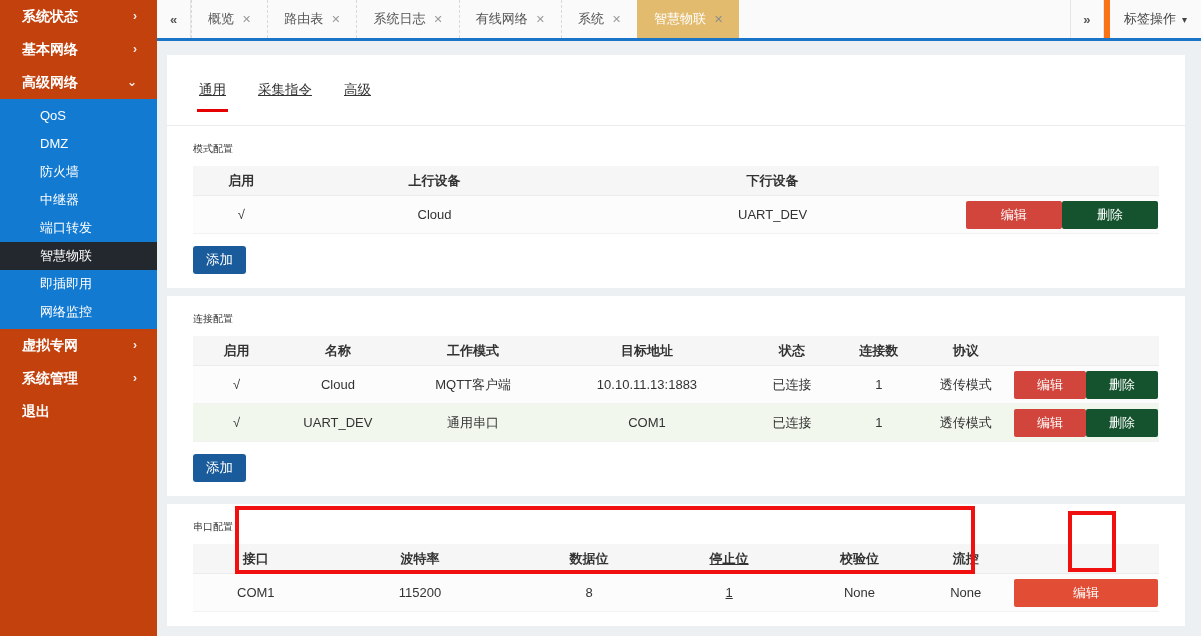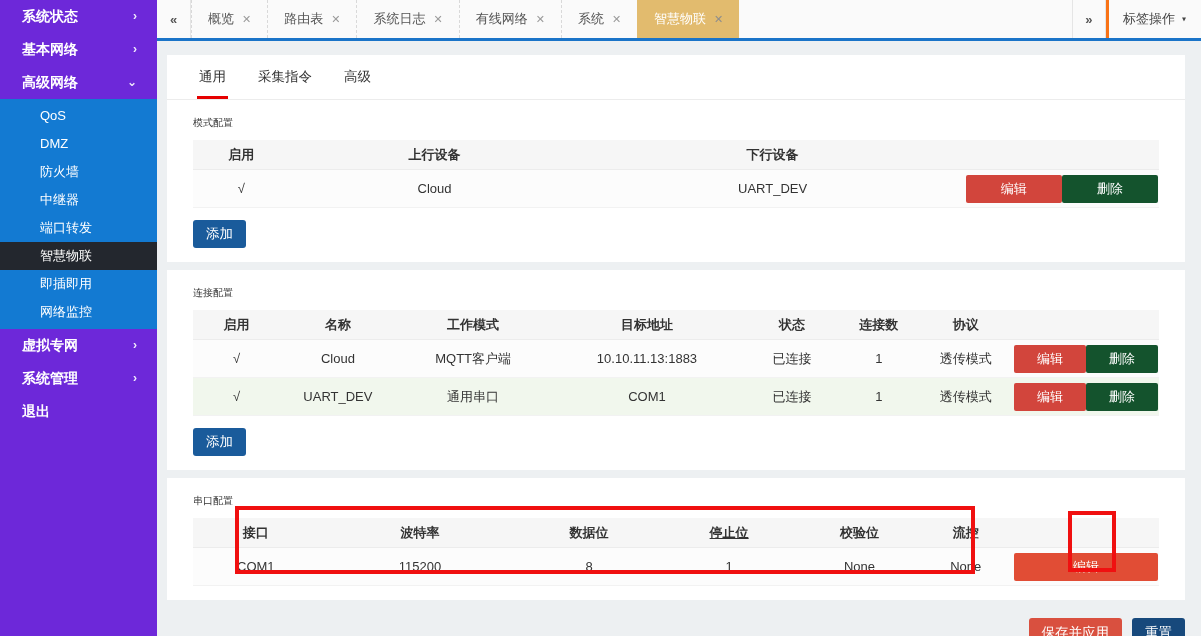--- a/index.html
+++ b/index.html
@@ -1,21 +1,21 @@
 <!DOCTYPE html>
 <html><head>
 <meta charset="utf-8">
 <style>
   * { margin:0; padding:0; box-sizing:border-box; }
   html,body { width:1201px; height:636px; overflow:hidden; }
   body { font-family:"Liberation Sans","DejaVu Sans",sans-serif; font-size:13px; color:#333;
          background:#edf0f2; position:relative; }
 
   
-  .sidebar { position:absolute; left:0; top:0; width:157px; height:636px; background:#6d28d9; z-index:2; }
+  .sidebar { position:absolute; left:0; top:0; width:157px; height:636px; background:#c2410c; z-index:2; }
   .side-item { height:33px; line-height:33px; padding:0 20px 0 22px; color:#fff; font-size:14px;
                font-weight:bold; display:flex; align-items:center; justify-content:space-between; cursor:pointer; }
   .side-item .chev { font-size:12px; font-weight:bold; opacity:.9; }
   .submenu { background:#137ad2; padding:3px 0; }
   .sub-item { height:28px; line-height:28px; padding-left:40px; color:#fff; font-size:13px; cursor:pointer; }
   .sub-item.selected { background:#23272e; }
 
   
   .topbar { position:absolute; left:157px; top:0; width:1044px; height:41px; background:#fafafa;
             border-bottom:3px solid #1a74c8; display:flex; align-items:stretch; }
@@ -23,29 +23,29 @@
               font-size:13px; font-weight:bold; cursor:pointer; border-right:1px solid #e5e5e5; }
   .tb-arrow.right { border-left:1px solid #e5e5e5; }
   .tab { display:flex; align-items:center; padding:0 16px; color:#555; font-size:13px; cursor:pointer;
          border-left:1px dashed #d9d9d9; white-space:nowrap; }
   .tab:first-of-type { border-left:none; margin-left:6px; }
   .tab .x { margin-left:8px; color:#9a9a9a; font-size:11px; font-weight:bold; }
   .tab.active { background:#e2bb6e; color:#fff; border-left-color:transparent; }
   .tab.active .x { color:#8d8d8d; }
   .tb-spacer { flex:1; }
   .tab-actions { display:flex; align-items:center; padding:0 14px; color:#444; font-size:13px;
-                 cursor:pointer; border-left:3px solid #f97316;font-family:Liberation Mono, monospace; }
+                 cursor:pointer; border-left:6px solid #f97316; }
   .tab-actions .caret { margin-left:6px; font-size:10px; color:#444; }
 
   
   .content { position:absolute; left:157px; top:44px; width:1044px; height:592px; padding:11px 16px 0 10px; }
   .panel { background:#fff; margin-bottom:8px; }
 
   
-  .subtabs { display:flex; padding:0 30px; border-bottom:1px solid #ececec; }
+  .subtabs { display:flex; padding:13px 30px; border-bottom:1px solid #ececec;text-decoration:underline; }
   .subtab { padding:13px 2px 10px; margin-right:28px; color:#333; font-size:13.5px; cursor:pointer;
             border-bottom:3px solid transparent; }
   .subtab.active { border-bottom-color:#e60000; }
 
   .sect { padding:12px 26px 14px; }
   .sect-title { font-size:10px; color:#333; margin:4px 0 10px; }
 
   
   .tbl { width:100%; }
   .trow { display:flex; align-items:center; }

